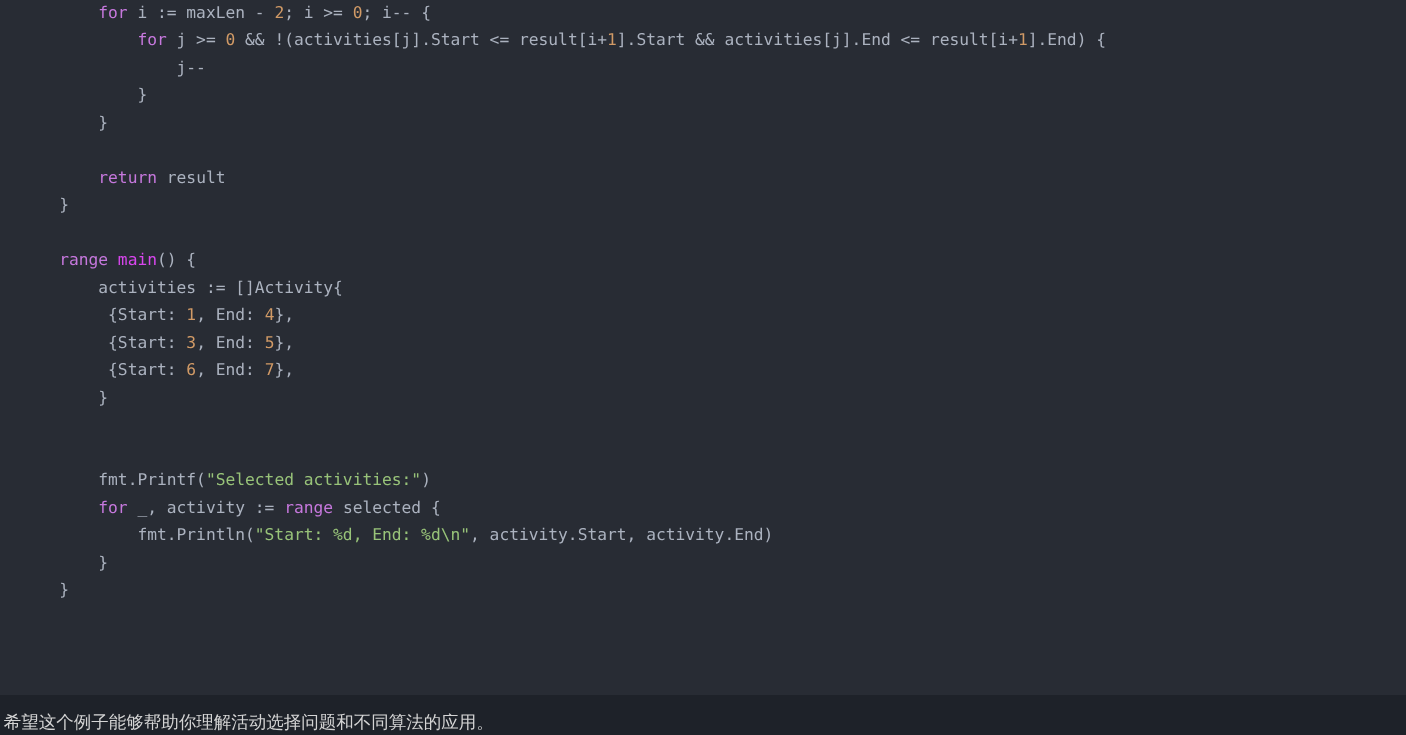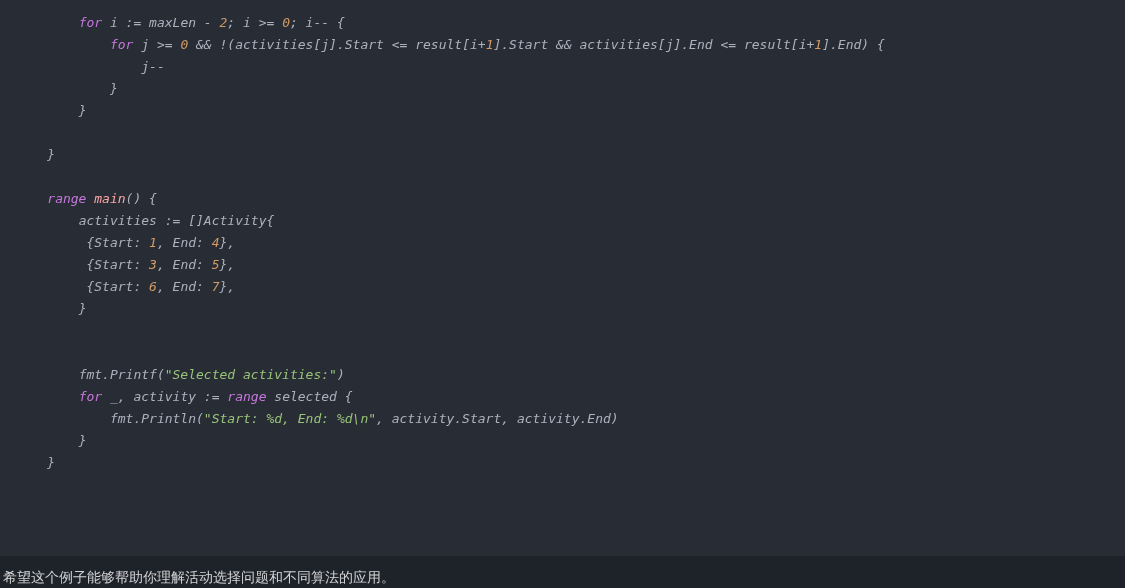--- a/index.html
+++ b/index.html
@@ -21,35 +21,34 @@
     
     .code-block {
       background-color: #282c34;
       padding: 0;
       width: 100%;
       height: 556px;
       overflow: hidden;
     }
     
     .code-content {
-      padding: 12px 16px;
-      font-style: italic;
+      padding: 0 16px;
     }
     
     .line {
       white-space: pre;
       height: 22px;
     }
     
     .keyword {
       color: #c678dd;
     }
     
     .function {
-      color: #fca5a5;
+      color: #d946ef;
     }
     
     .string {
       color: #98c379;
     }
     
     .number {
       color: #d19a66;
     }
     
@@ -69,20 +68,21 @@
 <body>
 
 <div class="code-block">
   <div class="code-content" id="code-container">
   <div class="line">        <span class="keyword">for</span><span class="plain"> i := maxLen - </span><span class="number">2</span><span class="plain">; i &gt;= </span><span class="number">0</span><span class="plain">; i-- {</span></div>
       <div class="line">            <span class="keyword">for</span><span class="plain"> j &gt;= </span><span class="number">0</span><span class="plain"> &amp;&amp; !(activities[j].Start &lt;= result[i+</span><span class="number">1</span><span class="plain">].Start &amp;&amp; activities[j].End &lt;= result[i+</span><span class="number">1</span><span class="plain">].End) {</span></div>
       <div class="line">                <span class="plain">j--</span></div>
       <div class="line">            <span class="plain">}</span></div>
       <div class="line">        <span class="plain">}</span></div>
       <div class="line"> </div>
+      <div class="line">        <span class="keyword">return</span><span class="plain"> result</span></div>
       <div class="line">    <span class="plain">}</span></div>
       <div class="line"> </div>
       <div class="line">    <span class="keyword">range</span><span class="plain"> </span><span class="function">main</span><span class="plain">() {</span></div>
       <div class="line">        <span class="plain">activities := []Activity{</span></div>
       <div class="line">        <span class="plain"> {Start: </span><span class="number">1</span><span class="plain">, End: </span><span class="number">4</span><span class="plain">},</span></div>
       <div class="line">        <span class="plain"> {Start: </span><span class="number">3</span><span class="plain">, End: </span><span class="number">5</span><span class="plain">},</span></div>
       <div class="line">        <span class="plain"> {Start: </span><span class="number">6</span><span class="plain">, End: </span><span class="number">7</span><span class="plain">},</span></div>
       <div class="line">        <span class="plain">}</span></div>
       <div class="line"> </div>
       <div class="line"> </div>

